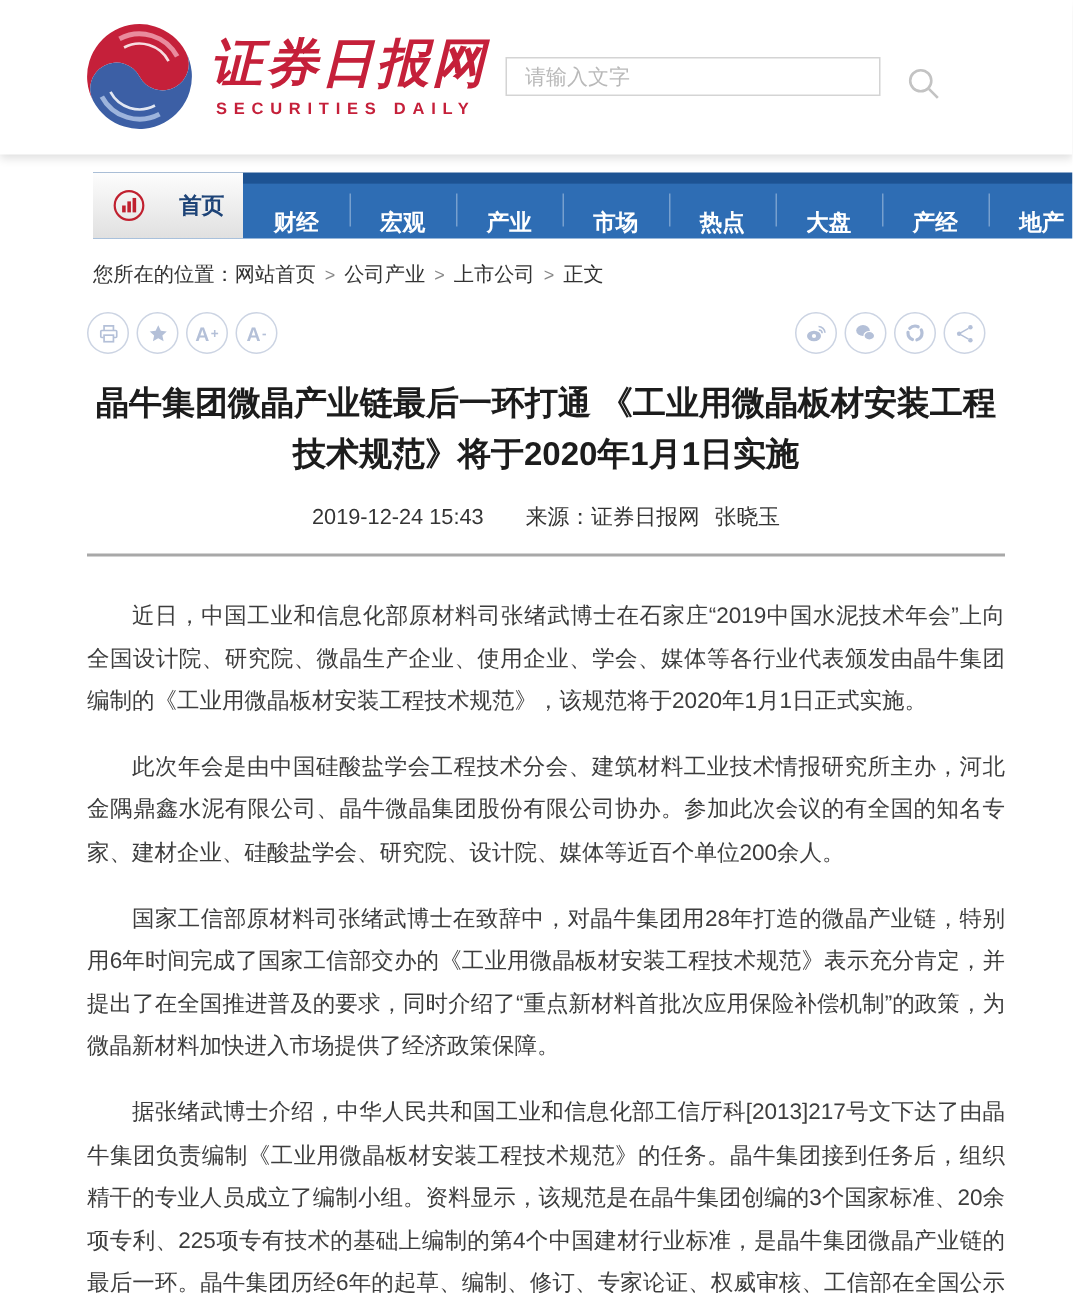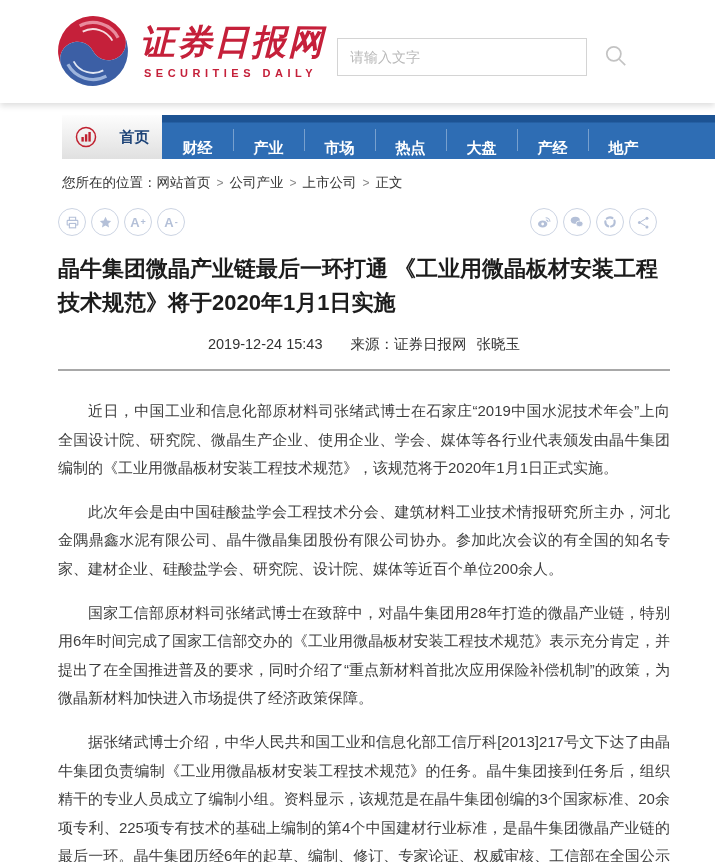--- a/index.html
+++ b/index.html
@@ -13,21 +13,21 @@
   .logo { position:absolute; left:52px; top:12px; display:flex; align-items:center; }
   .logo-mark { width:82px; height:78px; }
   .logo-text { margin-left:6px; }
   .logo-cn {
     font-family:"Liberation Serif", serif; font-weight:bold; font-style:italic;
     font-size:35px; color:#c5203a; letter-spacing:2px; line-height:40px; white-space:nowrap;
   }
   .logo-en { font-size:11px; font-weight:bold; color:#c5203a; letter-spacing:4.5px; margin-top:4px; padding-left:4px; }
   .search-wrap { position:absolute; left:337px; top:38px; width:295px; height:38px; }
   .search-input {
-    width:250px; height:38px; border:1px solid #d4d4d4; outline:none;
+    width:250px; height:26px; border:1px solid #d4d4d4; outline:none;
     font-size:14px; color:#333; padding:0 12px; background:#fff;
   }
   .search-input::placeholder { color:#b9b9b9; }
   .search-btn { position:absolute; left:263px; top:3px; width:32px; height:32px; border:none; background:transparent; cursor:pointer; }
   
   .main-nav {
     margin:12px 0 0 62px; height:44px; display:flex; overflow:hidden;
     background:linear-gradient(180deg,#1d5393 0,#1d5393 7px,#2e6db4 8px,#2e6db4 100%);
   }
   .nav-item {
@@ -52,21 +52,21 @@
   .tool-group { display:flex; gap:5px; }
   .circ-btn {
     width:28px; height:28px; border-radius:50%; border:1px solid #ccd4e3; background:#fff;
     display:flex; align-items:center; justify-content:center; cursor:pointer; color:#b4c0d8;
     font-size:13px; font-weight:bold; padding:0;
   }
   .circ-btn sup { font-size:9px; margin-left:1px; }
   
   .article { width:612px; margin:14px 0 0 58px; }
   .article-title {
-    font-size:22px; line-height:34px; font-weight:bold; color:#1c1c1c; margin-top:16px;
+    font-size:22px; line-height:34px; font-weight:bold; color:#1c1c1c; text-align:center; margin-top:16px;
   }
   .article-meta { text-align:center; font-size:14.5px; color:#333; margin-top:15px; }
   .article-meta .m-date { margin-right:24px; }
   .article-meta .m-author { margin-left:6px; }
   .divider { border:none; border-top:2px solid #a8a8a8; margin-top:15px; }
   .paras { margin-top:26px; }
   .paras p {
     font-size:15px; line-height:28.6px; color:#3d3d3d; text-indent:2em;
     text-align:justify; margin-bottom:15px;
   }
@@ -111,20 +111,23 @@
           <rect x="10.8" y="9" width="2.6" height="8" fill="#c0202f"></rect>
           <rect x="14.6" y="6.5" width="2.6" height="10.5" fill="#c0202f"></rect>
         </svg>
       </span>
       <span>首页</span>
     </div>
     <div class="nav-item">
       <span>财经</span>
     </div>
     <div class="nav-item">
+      <span>宏观</span>
+    </div>
+    <div class="nav-item">
       <span>产业</span>
     </div>
     <div class="nav-item">
       <span>市场</span>
     </div>
     <div class="nav-item">
       <span>热点</span>
     </div>
     <div class="nav-item">
       <span>大盘</span>

